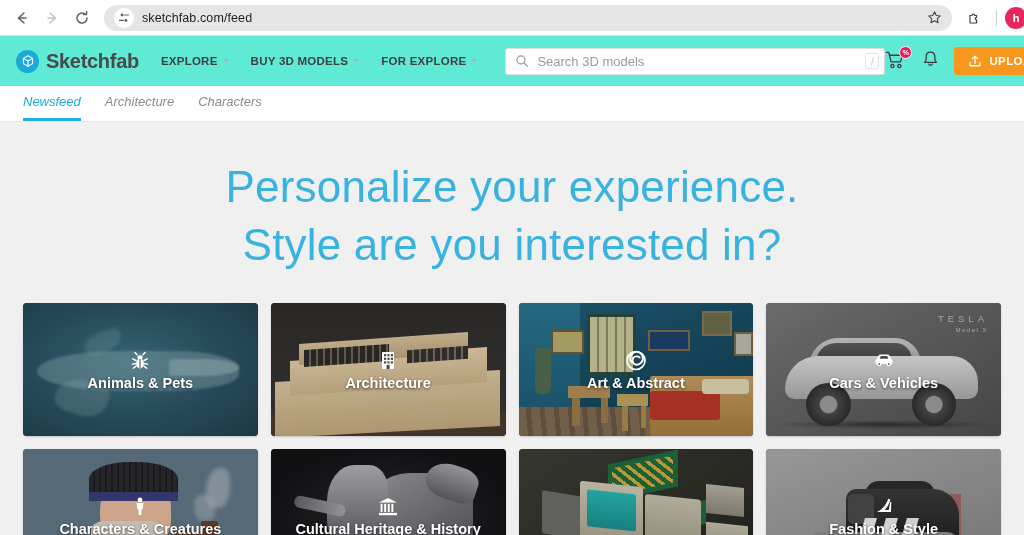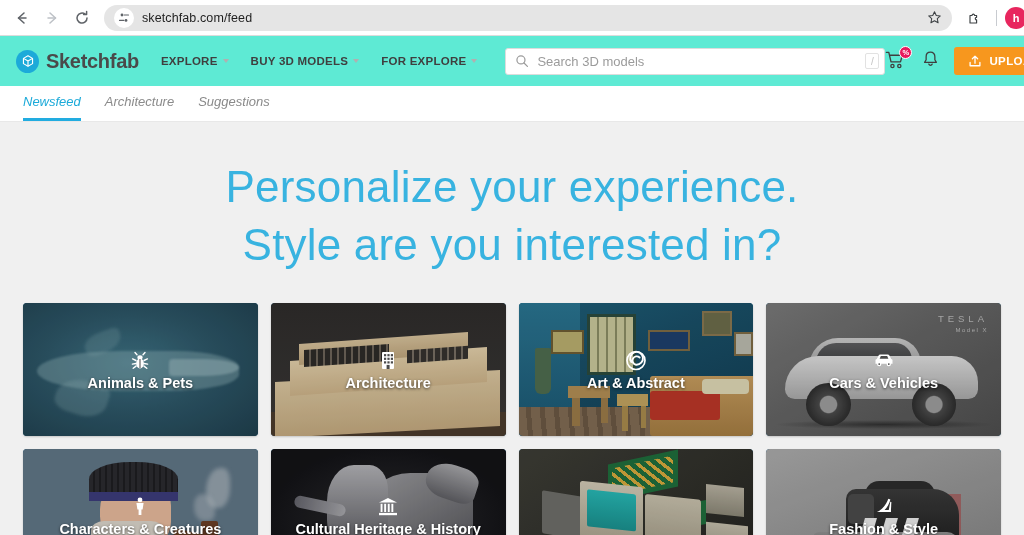--- a/index.html
+++ b/index.html
@@ -402,21 +402,21 @@
       </svg>
       <span>UPLOAD</span>
     </div>
 
   </div>
 </div>
 
 <div class="tabs-bar">
   <div class="tab active">Newsfeed</div>
   <div class="tab">Architecture</div>
-  <div class="tab">Suggestions</div>
+  <div class="tab">Characters</div>
 </div>
 
 <div class="main">
   <div class="hero">
     <span>Personalize your experience.</span>
     <span>Style are you interested in?</span>
   </div>
 
   <div class="grid">
 

